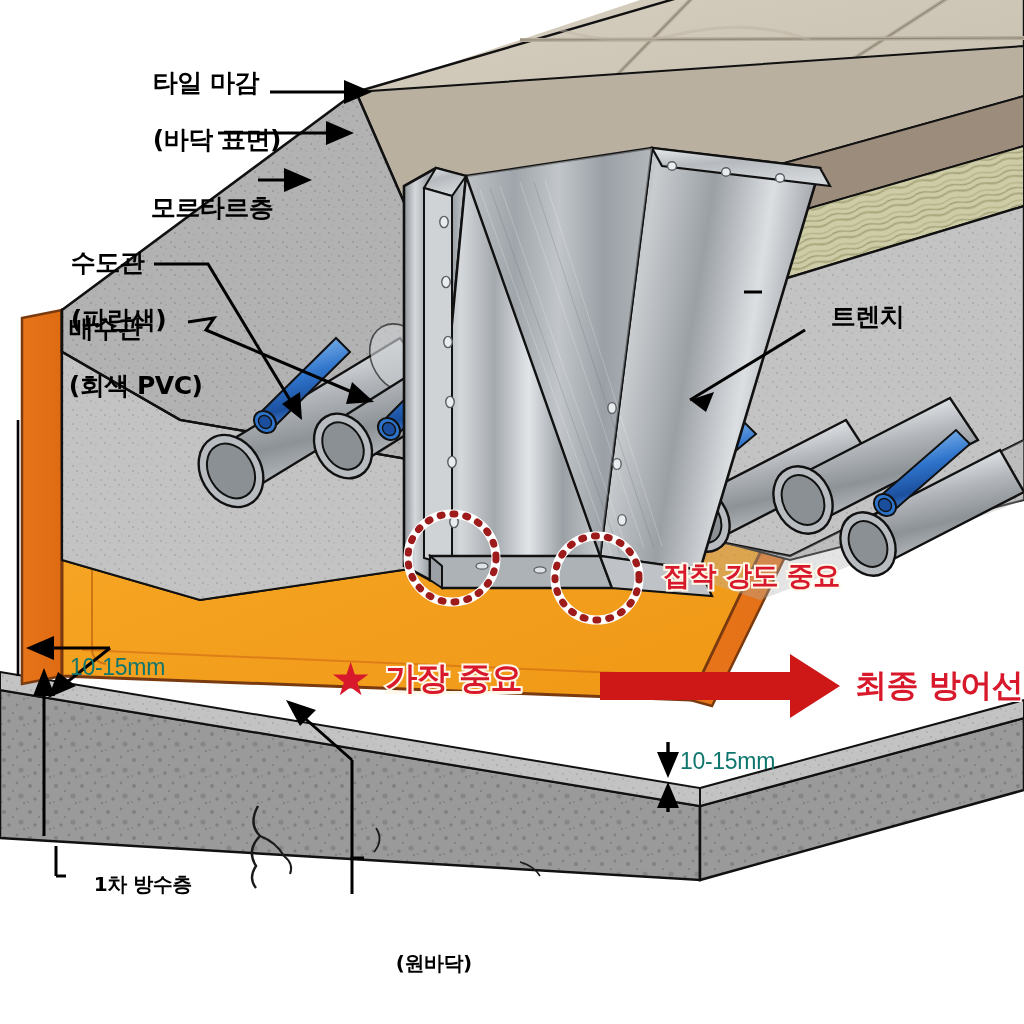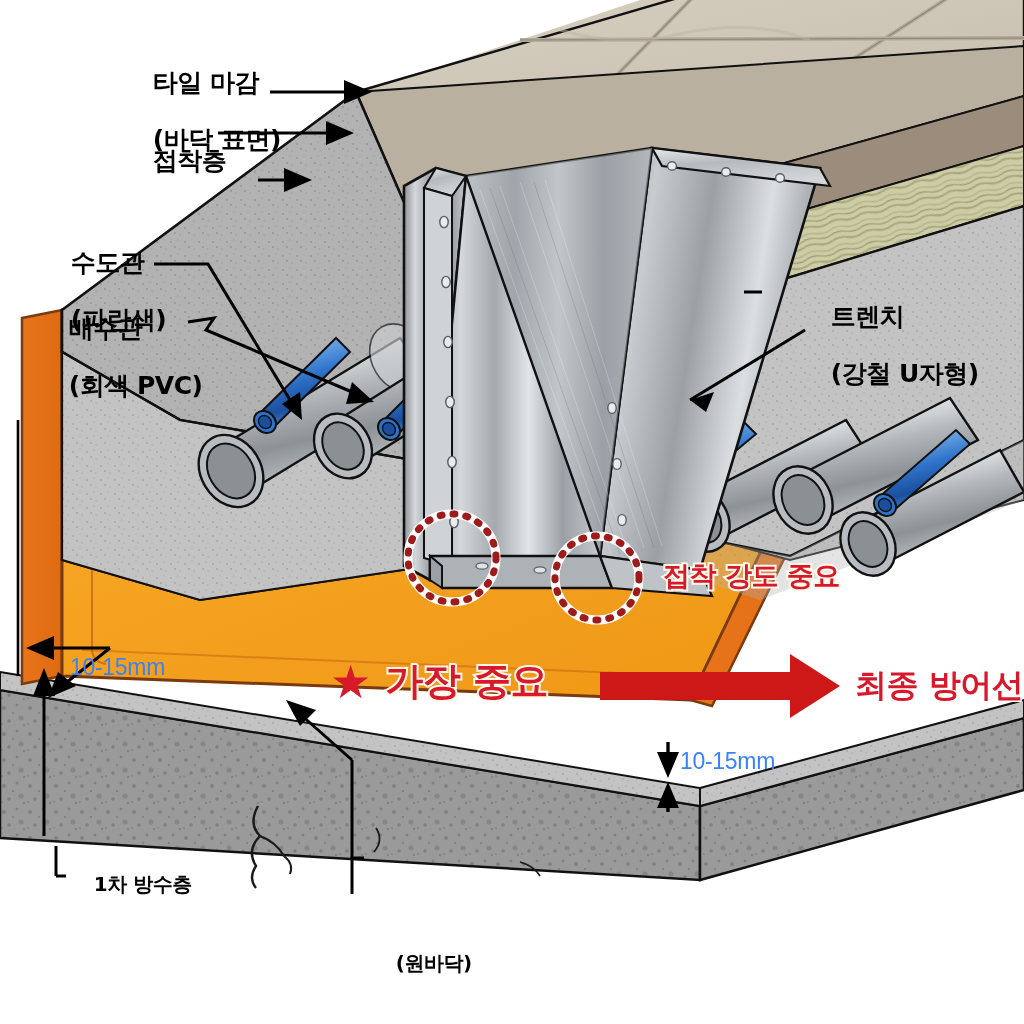--- a/index.html
+++ b/index.html
@@ -10,32 +10,32 @@
   #stage{position:absolute;inset:0;width:1024px;height:1024px;}
   svg.layer{position:absolute;left:0;top:0;width:1024px;height:1024px;display:block;}
 
   .lbl{
     position:absolute;white-space:pre;color:#000;
     font-weight:700;line-height:1.14;letter-spacing:-0.5px;
   }
   .lbl-big{font-size:25px;}
   .lbl-mid{font-size:20px;}
   .dim{
-    position:absolute;white-space:pre;color:#3b82f6;
+    position:absolute;white-space:pre;color:#0f766e;
     font-size:23px;font-weight:400;letter-spacing:-0.3px;
     font-family:"Liberation Sans","DejaVu Sans",sans-serif;
   }
   .redtxt{
     position:absolute;white-space:pre;color:#D8192B;font-weight:700;
     letter-spacing:-0.5px;
     -webkit-text-stroke:4px #FFF7E8;
     paint-order:stroke fill;
   }
   .red-emph{font-size:27px;}
-  .red-star{font-size:38px;}
+  .red-star{font-size:32px;text-decoration:underline;}
   .red-final{font-size:32px;-webkit-text-stroke:3px #ffffff;}
   .star{color:#D8192B;font-size:46px;line-height:1;}
 </style>
 </head>
 <body>
 
 <div id="stage">
 
   <svg class="layer" viewBox="0 0 1024 1024">
     <defs>
@@ -394,38 +394,37 @@
     <g>
       <polygon points="600,672 790,672 790,654 840,686 790,718 790,700 600,700" fill="#CE1717"></polygon>
     </g>
   </svg>
 
   <div class="lbl lbl-big" style="left:120px;top:40px;">
     <span>타일 마감</span><br>
     <span>(바닥 표면)</span>
   </div>
 
-  <div class="lbl lbl-big" style="left:120px;top:118px;">
-    <span>접착층</span>
-  </div>
-
+
+  <div class="lbl lbl-big" style="left:118px;top:165px;">
+    <span>모르타르층</span>
+  </div>
 
   <div class="lbl lbl-big" style="left:38px;top:220px;">
     <span>수도관</span><br>
     <span>(파란색)</span>
   </div>
 
   <div class="lbl lbl-big" style="left:36px;top:286px;">
     <span>배수관</span><br>
     <span>(회색 PVC)</span>
   </div>
 
   <div class="lbl lbl-big" style="left:798px;top:274px;">
     <span>트렌치</span><br>
-    <span>(강철 U자형)</span>
   </div>
 
   <div class="lbl lbl-mid" style="left:68px;top:850px;">
     <span>1차 방수층</span>
   </div>
 
   <div class="lbl lbl-mid" style="left:370px;top:884px;">
     <br>
     <span>(원바닥)</span>
   </div>

